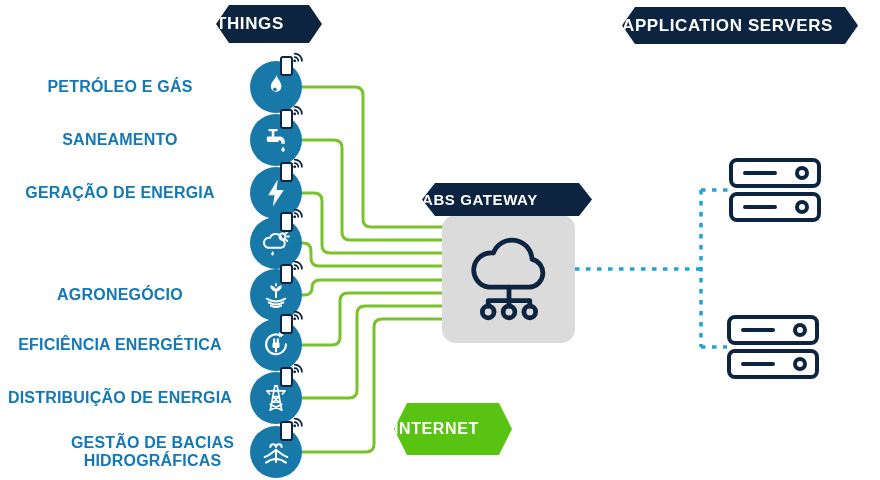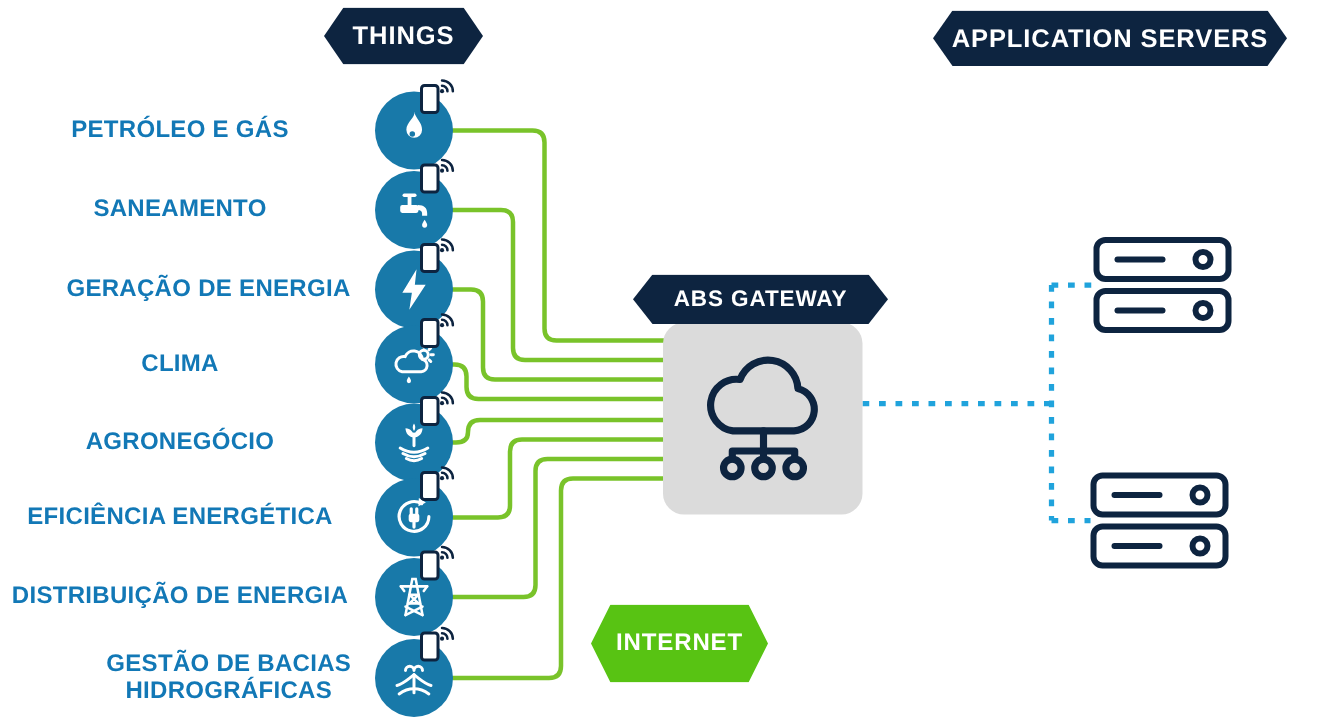--- a/index.html
+++ b/index.html
@@ -11,21 +11,21 @@
     --dash-cyan:#20A3DC;
     --gateway-gray:#DBDBDB;
     --white:#FFFFFF;
   }
   *{margin:0;padding:0;box-sizing:border-box;}
   html,body{background:#fff;font-family:"Liberation Sans",sans-serif;}
   .stage{position:relative;width:880px;height:480px;background:#fff;overflow:hidden;}
 
   
   .banner{
-    position:absolute;display:flex;align-items:center;justify-content:center;
+    position:absolute;display:flex;align-items:center;
     background:var(--navy);color:var(--white);font-weight:bold;
     letter-spacing:.6px;
     clip-path:polygon(13px 0,calc(100% - 13px) 0,100% 50%,calc(100% - 13px) 100%,13px 100%,0 50%);
   }
   .banner.green{background:var(--internet-green);}
   #things-banner{left:216px;top:5px;width:106px;height:38px;font-size:17px;}
   #servers-banner{left:622px;top:7px;width:236px;height:37px;font-size:17px;}
   #gateway-banner{left:422px;top:183px;width:170px;height:33px;font-size:15px;z-index:6;}
   #internet-banner{left:394px;top:403px;width:118px;height:52px;font-size:16px;}
 
@@ -99,22 +99,21 @@
       <path d="M302 398 H349 Q357 398 357 390 V314 Q357 306 365 306 H444"></path>
       <path d="M302 452 H366 Q374 452 374 444 V327 Q374 319 382 319 H444"></path>
     </g>
     <g fill="none" stroke="var(--dash-cyan)" stroke-width="3.5" stroke-dasharray="4.5 6.5">
       <path d="M575 269 H701 M701 190 V347 M701 190 H729 M701 347 H727"></path>
     </g>
   </svg>
 
   <div class="thing-label" style="top:78px;">PETRÓLEO E GÁS</div>
   <div class="thing-label" style="top:131px;">SANEAMENTO</div>
-  <div class="thing-label" style="top:184px;margin-left:19px;">GERAÇÃO DE ENERGIA</div>
-  <div class="thing-label" style="top:234px;">CLIMA</div>
+  <div class="thing-label" style="top:184px;">GERAÇÃO DE ENERGIA</div>
   <div class="thing-label" style="top:286px;">AGRONEGÓCIO</div>
   <div class="thing-label" style="top:389px;">DISTRIBUIÇÃO DE ENERGIA</div>
   <div class="thing-label" style="top:336px;">EFICIÊNCIA ENERGÉTICA</div>
   <div class="thing-label two-line" style="top:434px;">GESTÃO DE BACIAS HIDROGRÁFICAS</div>
 
   <div class="thing-circle" style="left:250px;top:61px;">
     <svg viewBox="0 0 24 24">
       <path fill="#fff" d="M12 3c1 2.8-3.6 4.8-3.6 8.7a3.7 3.7 0 0 0 7.4 0C15.8 8 13 6.6 12 3z"></path>
       <circle cx="11.2" cy="13.6" r="1.3" fill="var(--circle-blue)"></circle>
     </svg>

